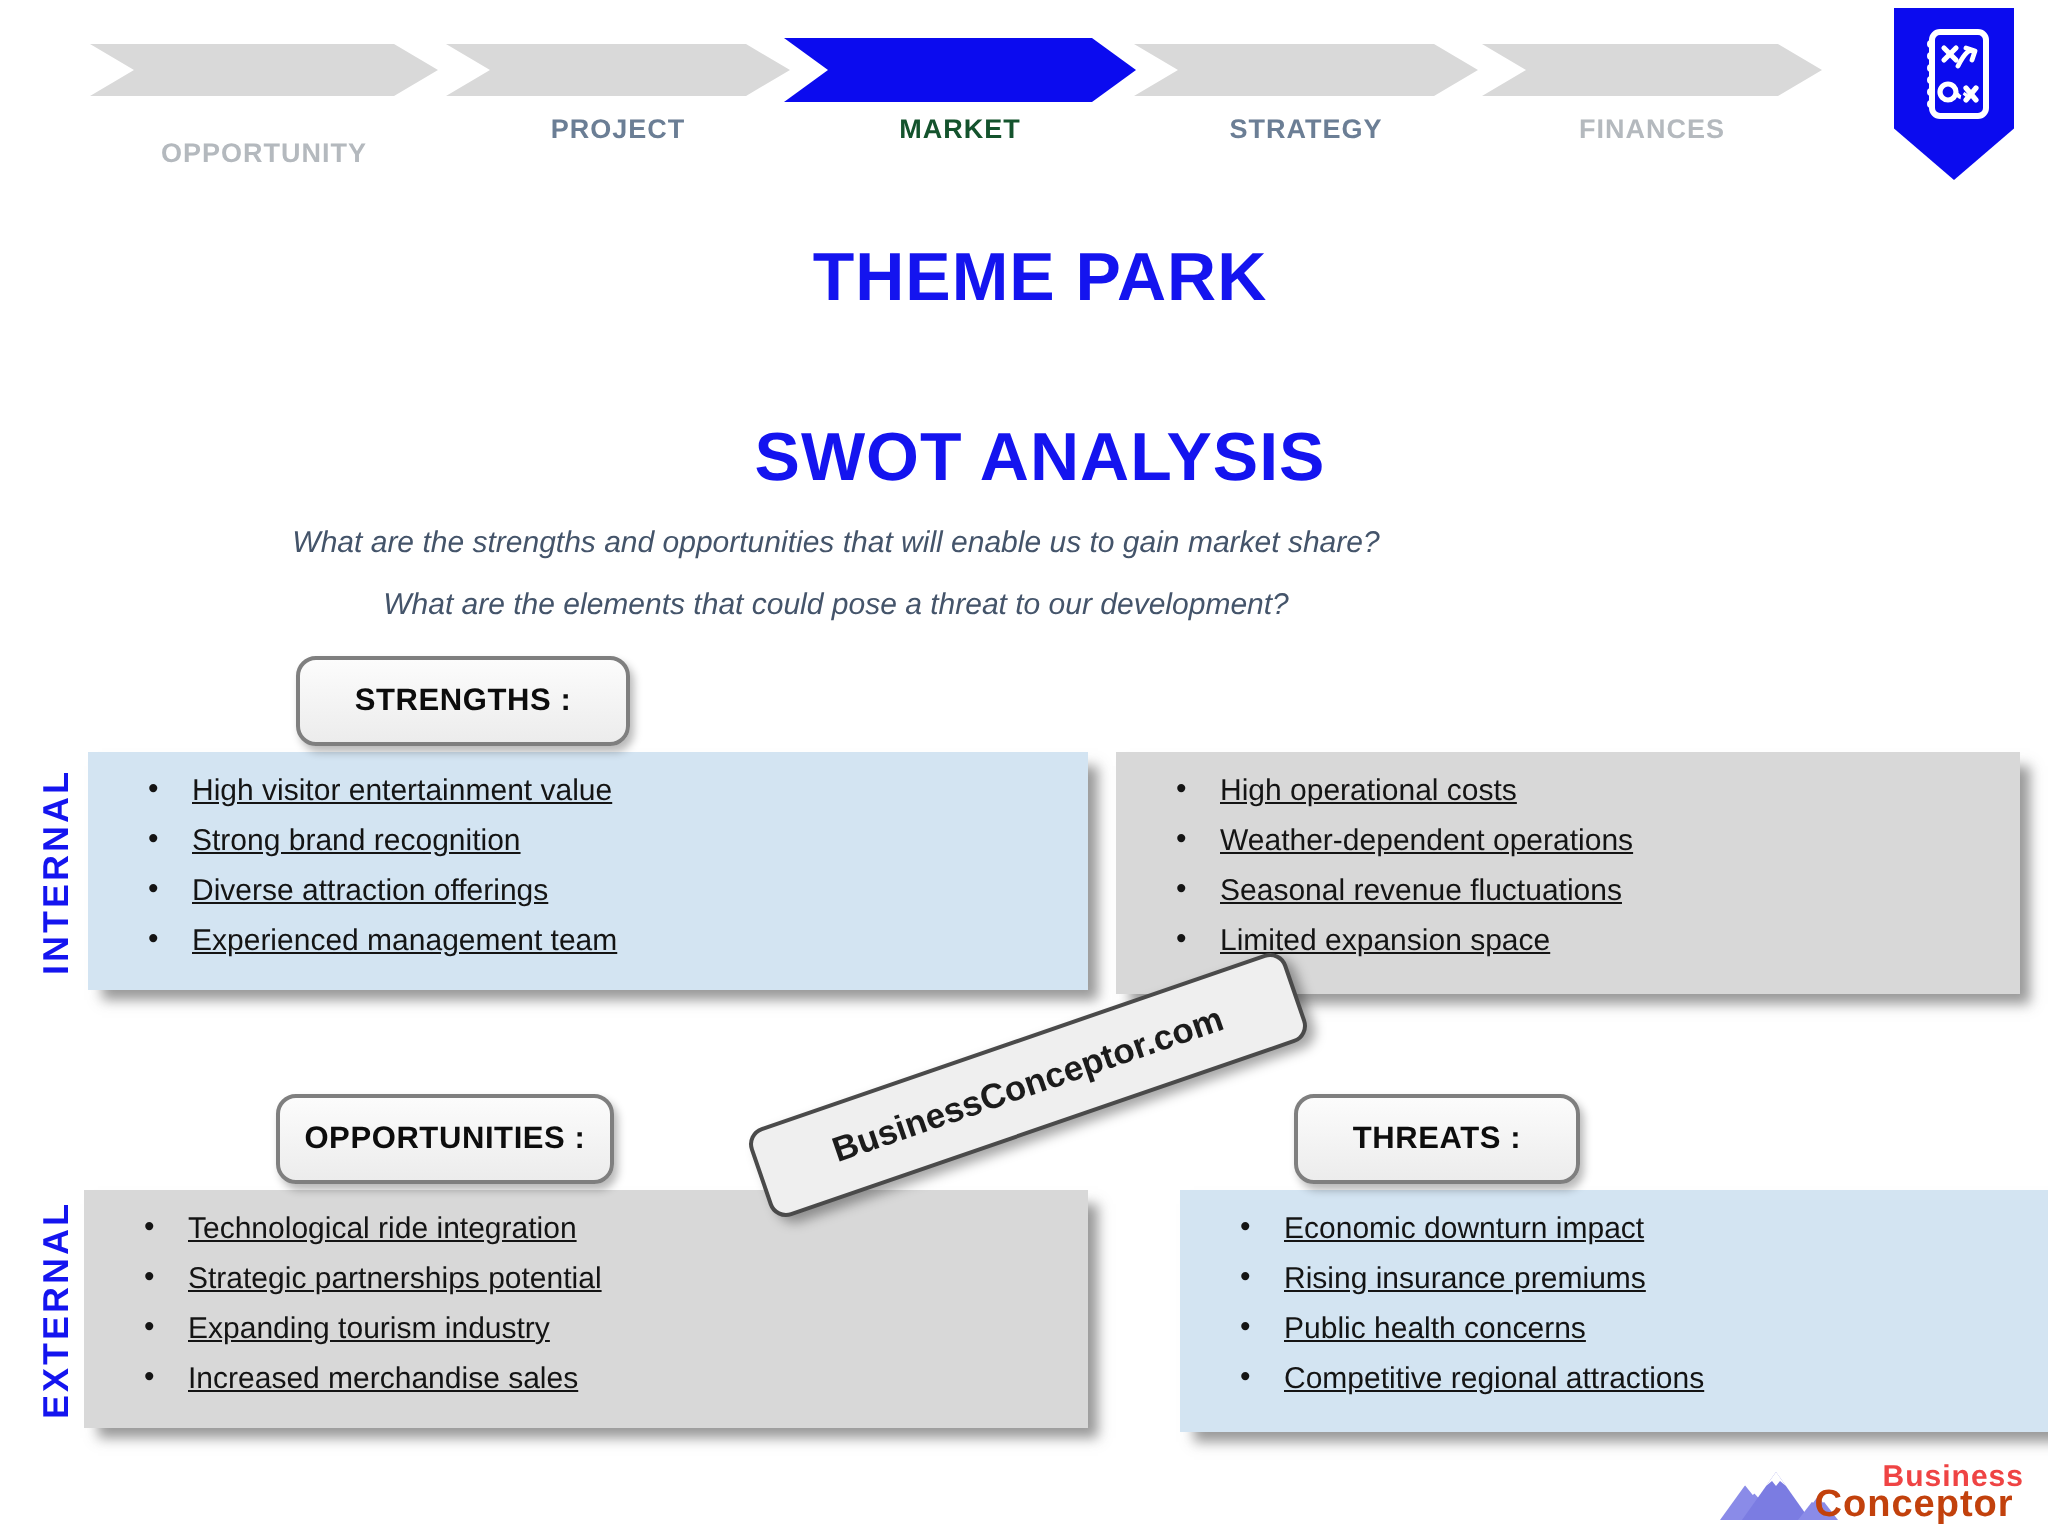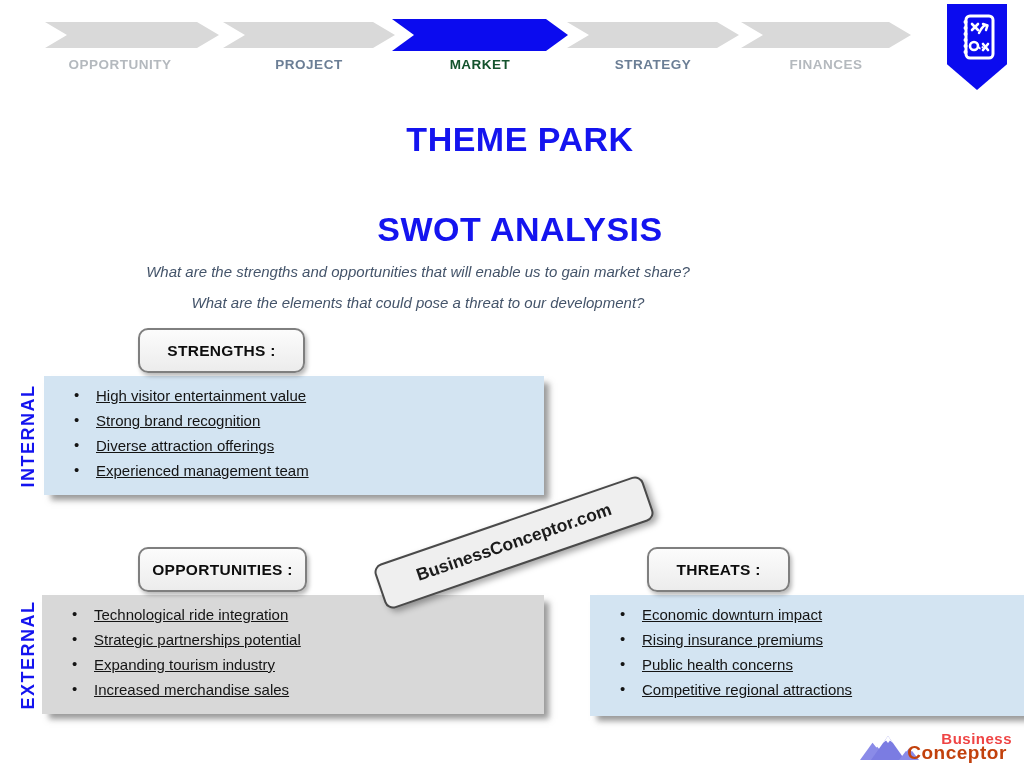--- a/index.html
+++ b/index.html
@@ -35,21 +35,21 @@
   .nav-label {
     position: absolute;
     top: 57px;
     width: 174px;
     text-align: center;
     font-size: 13.5px;
     font-weight: bold;
     letter-spacing: .5px;
     cursor: default;
   }
-  .nl1 { left: 33px; }
+  .nl1 { left: 45px; margin-top: 12px; }
   .nl2 { left: 223px; width: 172px; }
   .nl3 { left: 392px; width: 176px; }
   .nl4 { left: 567px; width: 172px; }
   .nl5 { left: 741px; width: 170px; }
   .muted { color: #b4b9be; }
   .slate { color: #6b7e95; }
   .active-label { color: #14532d; }
 
   
   .bookmark {
@@ -99,21 +99,21 @@
     box-shadow: 2px 3px 4px rgba(0,0,0,.28);
     display: flex;
     align-items: center;
     justify-content: center;
     font-weight: bold;
     font-size: 15.5px;
     color: #0d0d0d;
     letter-spacing: .3px;
     z-index: 2;
   }
-  .tag-strengths     { left: 138px; top: 328px; width: 167px; height: 45px; }
+  .tag-strengths     { left: 148px; top: 328px; width: 167px; height: 45px; }
   .tag-weaknesses    { left: 638px; top: 328px; width: 152px; height: 45px; }
   .tag-opportunities { left: 138px; top: 547px; width: 169px; height: 45px; }
   .tag-threats       { left: 647px; top: 547px; width: 143px; height: 45px; }
 
   
   .panel {
     position: absolute;
     box-shadow: 6px 6px 6px -1px rgba(70,70,70,.55);
     z-index: 1;
   }
@@ -257,20 +257,28 @@
   <div class="tag tag-opportunities">OPPORTUNITIES :</div>
 
   <div class="panel panel-blue p-strengths">
     <ul>
       <li>High visitor entertainment value</li>
       <li>Strong brand recognition</li>
       <li>Diverse attraction offerings</li>
       <li>Experienced management team</li>
     </ul>
   </div>
+  <div class="panel panel-gray p-weaknesses">
+    <ul>
+      <li>High operational costs</li>
+      <li>Weather-dependent operations</li>
+      <li>Seasonal revenue fluctuations</li>
+      <li>Limited expansion space</li>
+    </ul>
+  </div>
   <div class="panel panel-gray p-opportunities">
     <ul>
       <li>Technological ride integration</li>
       <li>Strategic partnerships potential</li>
       <li>Expanding tourism industry</li>
       <li>Increased merchandise sales</li>
     </ul>
   </div>
   <div class="panel panel-blue p-threats">
     <ul>

